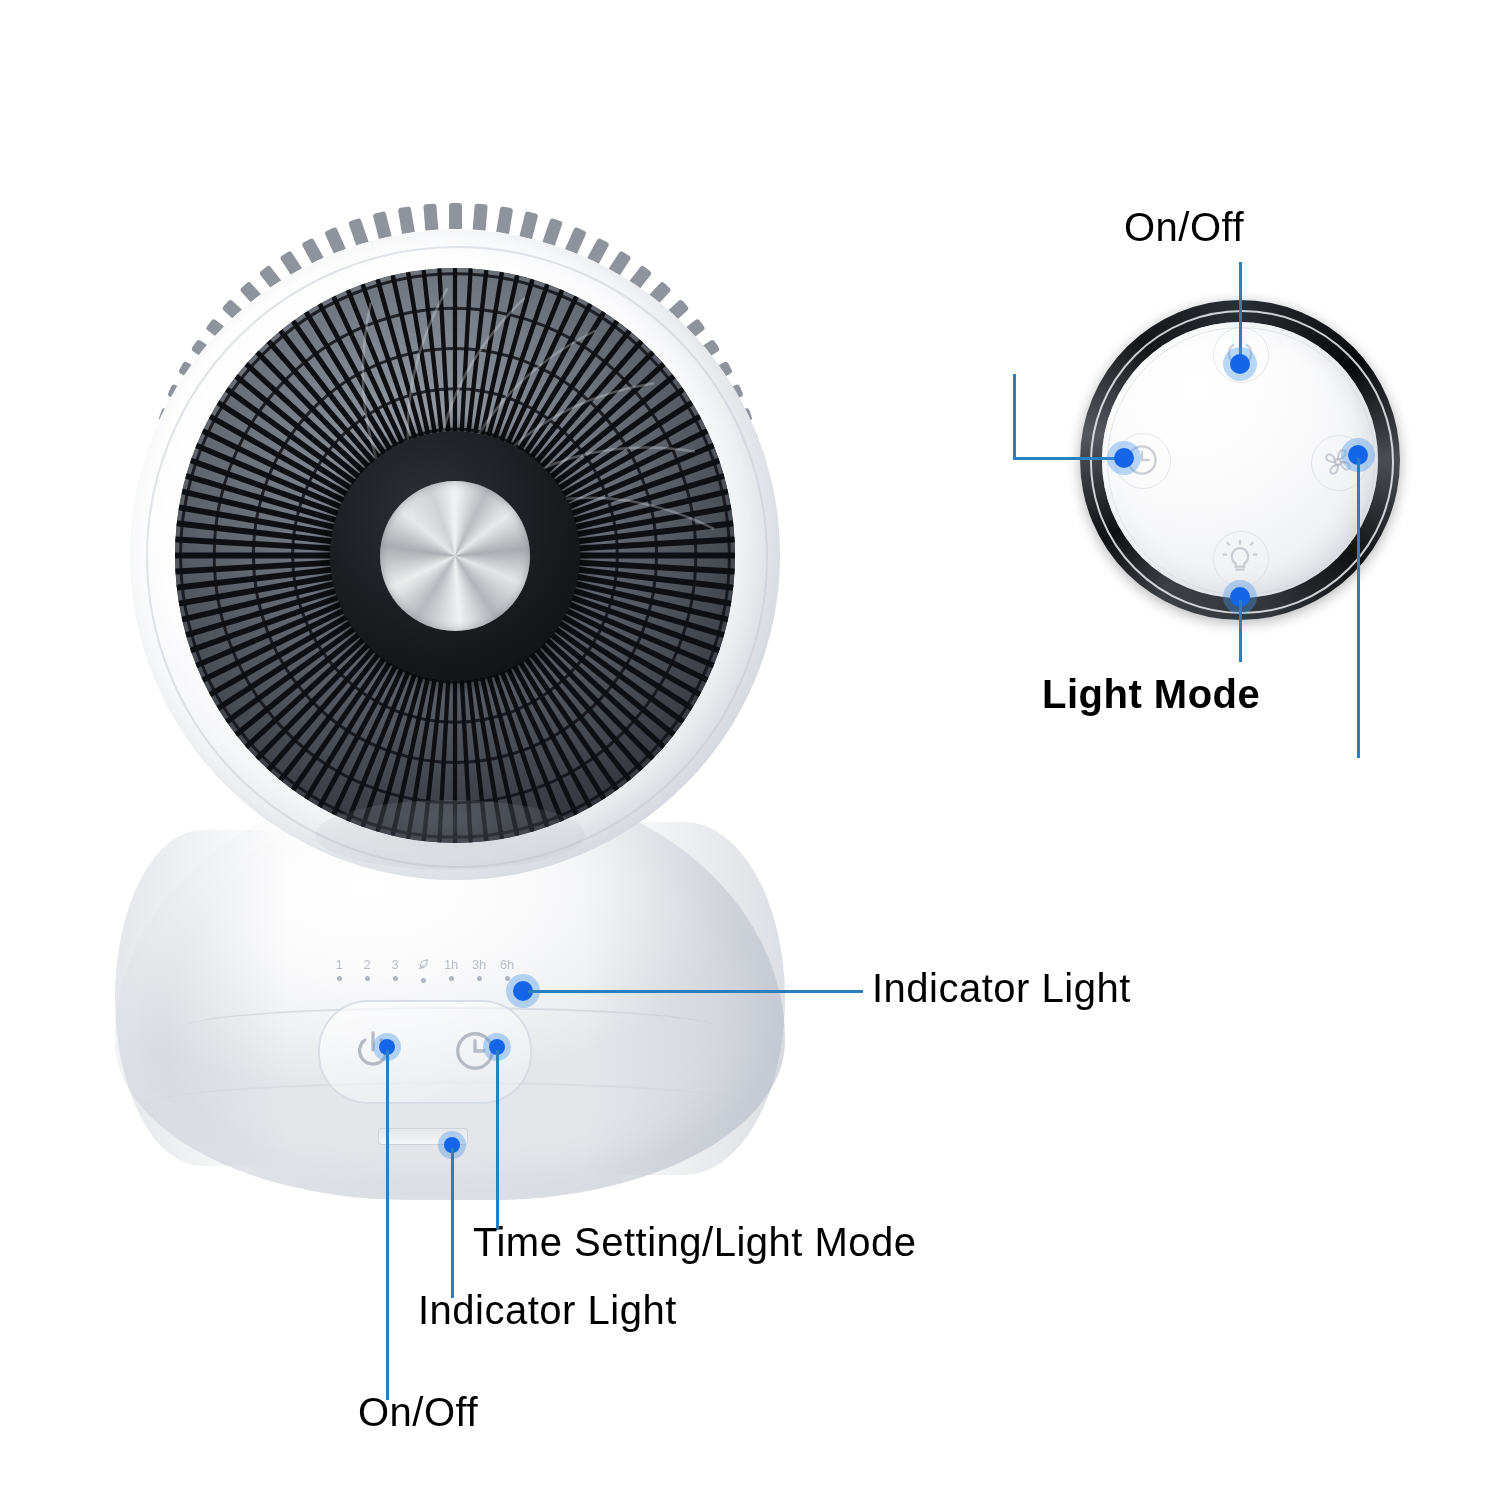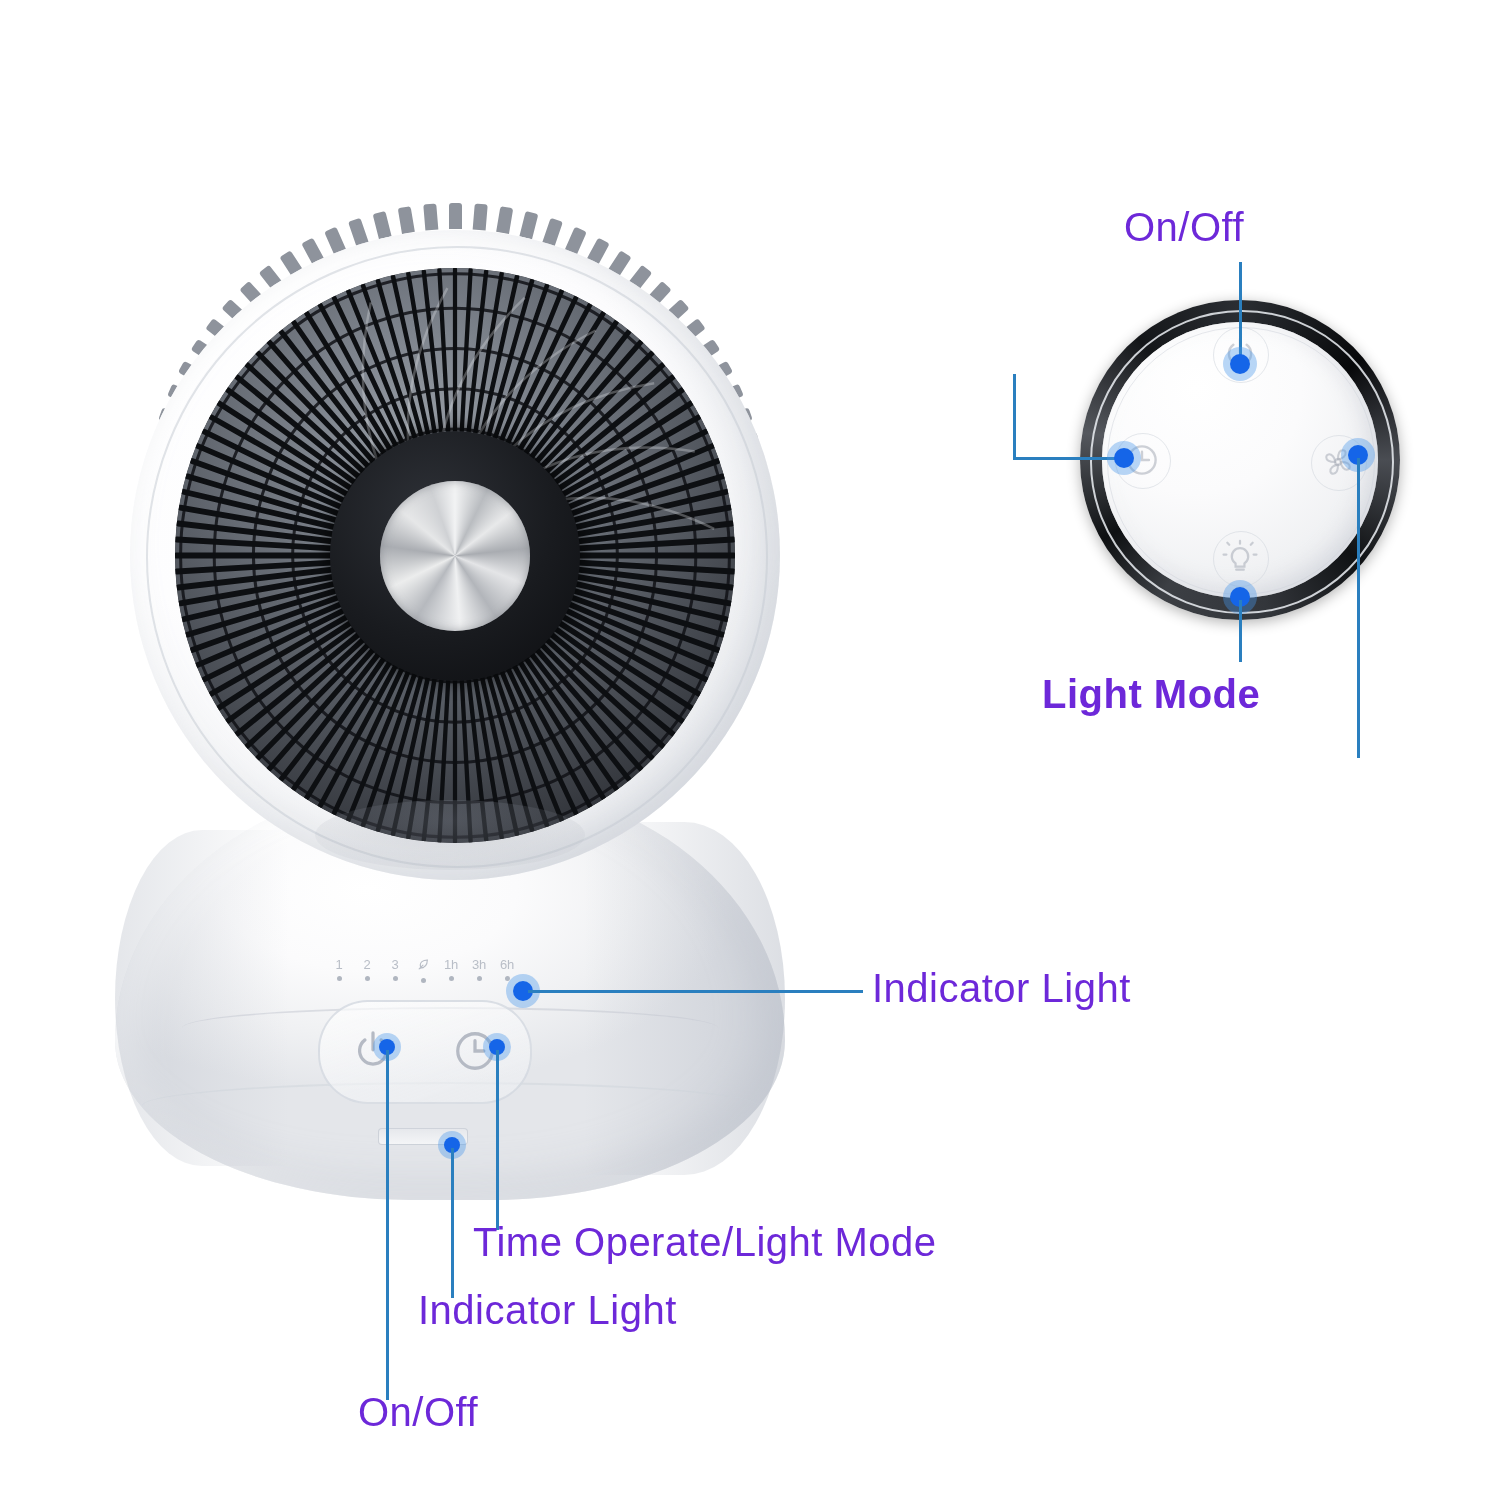--- a/index.html
+++ b/index.html
@@ -33,21 +33,21 @@
     font-family: "DejaVu Sans", sans-serif;
     white-space: nowrap;
   }
 
   
   .callout-label {
     position: absolute;
     font-family: "Liberation Sans", sans-serif;
     font-size: 40px;
     font-weight: 300;
-    color: #6d28d9;
+    color: #000000;
     white-space: nowrap;
     letter-spacing: 0.5px;
   }
 
   
   .lead-v {
     position: absolute;
     width: 3px;
     background: #2a7fbf;
   }
@@ -823,21 +823,21 @@
 
   <div class="dot" style="left:1358px; top:455px;"></div>
   <div class="lead-v" style="left:1357px; top:458px; height:300px;"></div>
 
   <div class="dot" style="left:523px; top:991px;"></div>
   <div class="lead-h" style="left:528px; top:990px; width:335px;"></div>
   <div class="callout-label" style="left:872px; top:966px;">Indicator Light</div>
 
   <div class="dot sm" style="left:497px; top:1047px;"></div>
   <div class="lead-v" style="left:496px; top:1050px; height:180px;"></div>
-  <div class="callout-label" style="left:473px; top:1220px;">Time Operate/Light Mode</div>
+  <div class="callout-label" style="left:473px; top:1220px;">Time Setting/Light Mode</div>
 
   <div class="dot sm" style="left:452px; top:1145px;"></div>
   <div class="lead-v" style="left:451px; top:1148px; height:150px;"></div>
   <div class="callout-label" style="left:418px; top:1288px;">Indicator Light</div>
 
   <div class="dot sm" style="left:387px; top:1047px;"></div>
   <div class="lead-v" style="left:386px; top:1050px; height:350px;"></div>
   <div class="callout-label" style="left:358px; top:1390px;">On/Off</div>
 
 </div>

